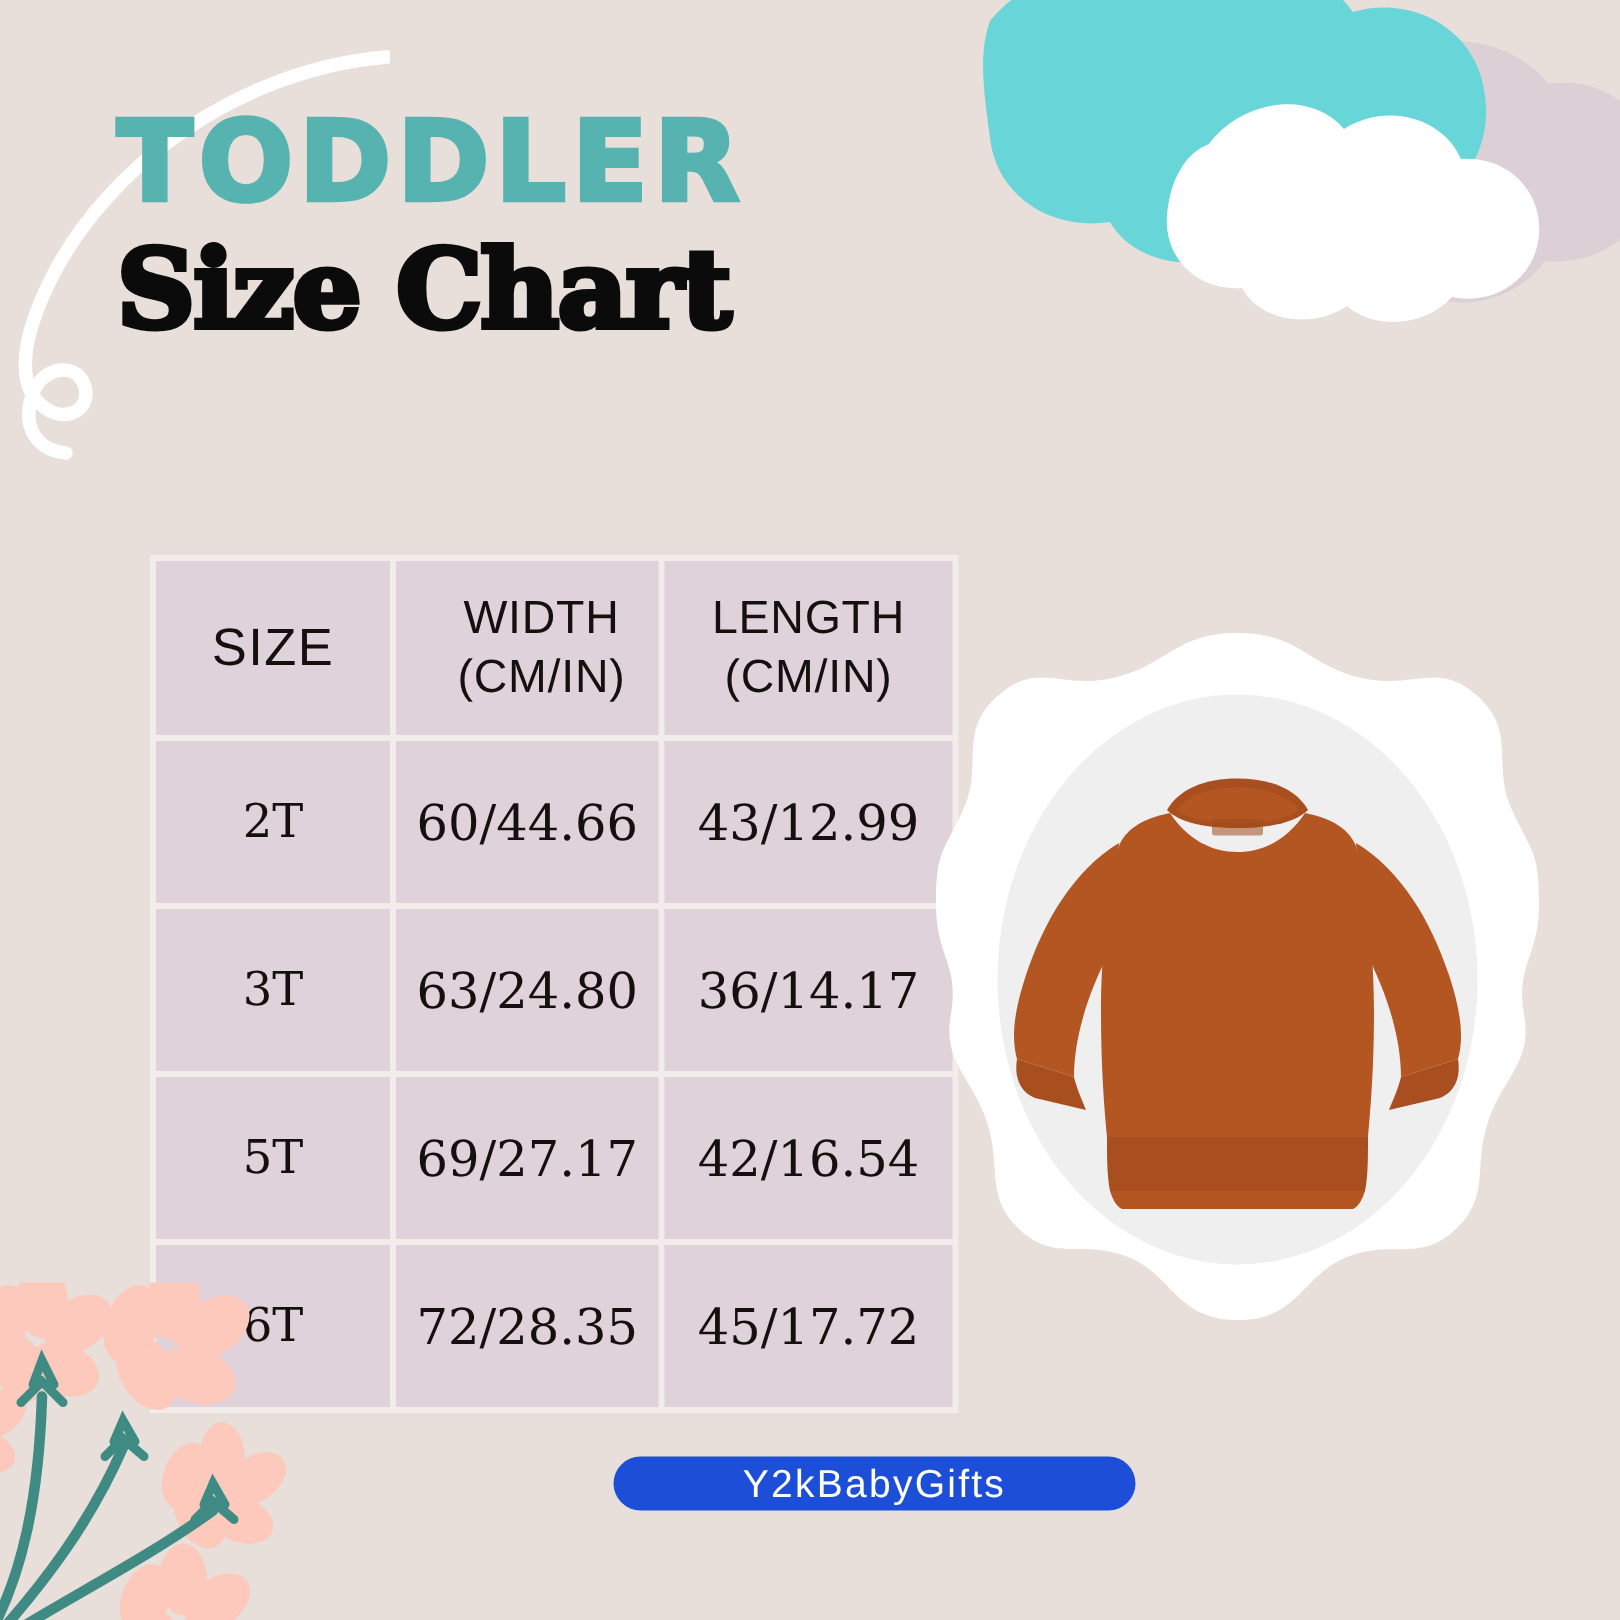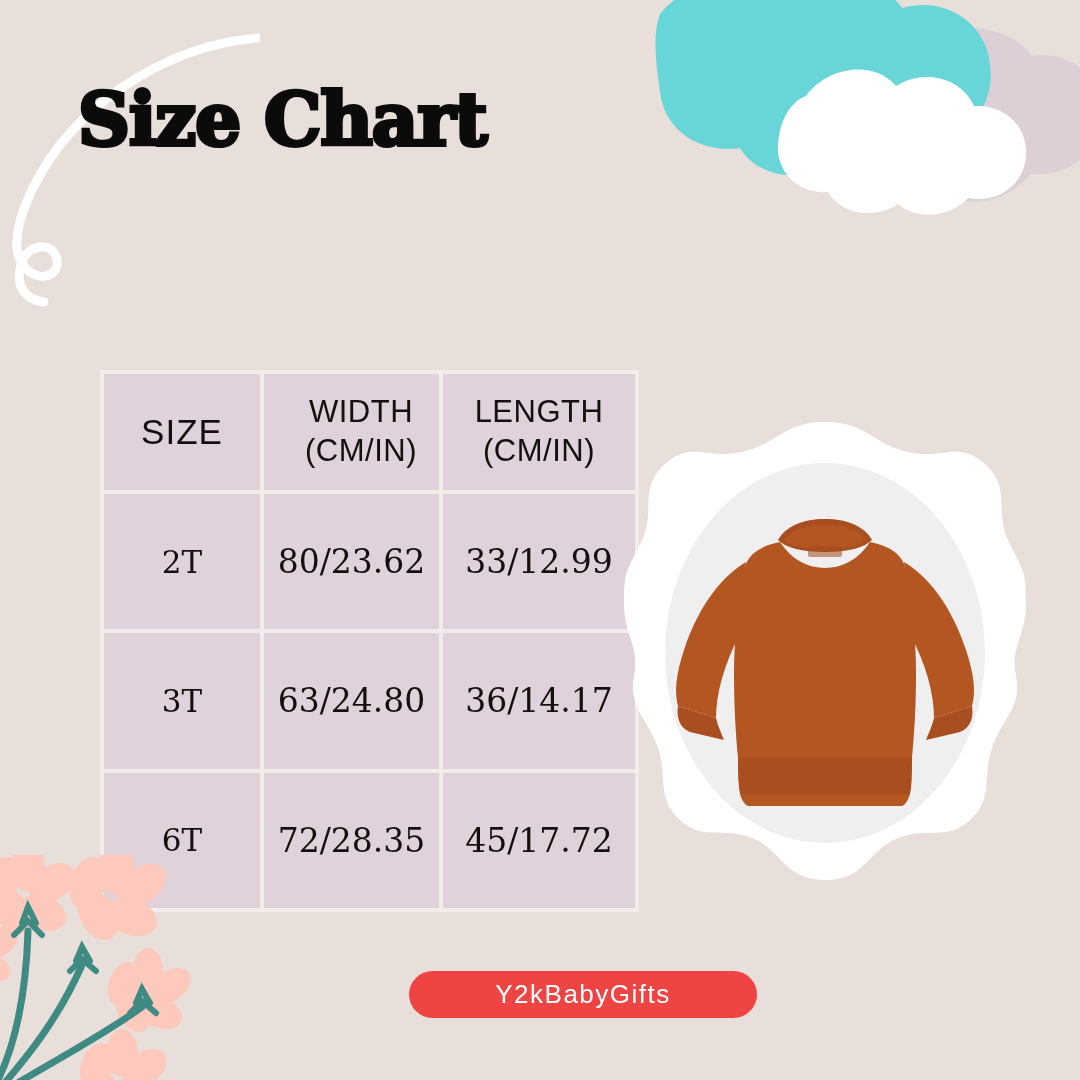--- a/index.html
+++ b/index.html
@@ -88,22 +88,22 @@
     position:absolute;
     left:620px; top:418px;
     width:410px; height:470px;
   }
   #product-photo svg { display:block; width:100%; height:100%; }
 
   
   #footer-badge {
     position:absolute;
     left:409px; top:971px;
-    width:348px; height:47px;
-    background:#ef4444;
+    width:348px; height:36px;
+    background:#1d4ed8;
     border-radius:24px;
     display:flex; align-items:center; justify-content:center;
   }
   #footer-badge-label {
     color:#FFFFFF;
     font-family:"Liberation Sans", sans-serif;
     font-size:26px;
     letter-spacing:1.5px;
   }
 </style>
@@ -130,20 +130,21 @@
     </g>
     <g>
       <path d="M266 116 C288 86 334 80 356 106 C384 88 422 98 434 126 C466 124 488 148 486 176
                C484 206 456 224 428 218 C410 238 376 240 358 224 C334 240 300 234 288 212
                C258 214 236 192 238 164 C240 140 250 122 266 116 Z" fill="#FFFFFF"></path>
     </g>
   </svg>
 </div>
 
 <div id="heading-block">
+  <div class="title-line" id="title-line-1">TODDLER</div>
   <div id="subtitle-line">Size Chart</div>
 </div>
 
 <table id="size-table">
   <thead>
     <tr>
       <th class="col-size">
         <div class="hdr-size">SIZE</div>
       </th>
       <th class="col-width">
@@ -156,27 +157,32 @@
         <div class="hdr-stack">
           <div>LENGTH</div>
           <div>(CM/IN)</div>
         </div>
       </th>
     </tr>
   </thead>
   <tbody>
     <tr>
       <td class="cell-size">2T</td>
-      <td class="cell-val">80/23.62</td>
-      <td class="cell-val">33/12.99</td>
+      <td class="cell-val">60/44.66</td>
+      <td class="cell-val">43/12.99</td>
     </tr>
     <tr>
       <td class="cell-size">3T</td>
       <td class="cell-val">63/24.80</td>
       <td class="cell-val">36/14.17</td>
+    </tr>
+    <tr>
+      <td class="cell-size">5T</td>
+      <td class="cell-val">69/27.17</td>
+      <td class="cell-val">42/16.54</td>
     </tr>
     <tr>
       <td class="cell-size">6T</td>
       <td class="cell-val">72/28.35</td>
       <td class="cell-val">45/17.72</td>
     </tr>
   </tbody>
 </table>
 
 <div id="product-photo">

